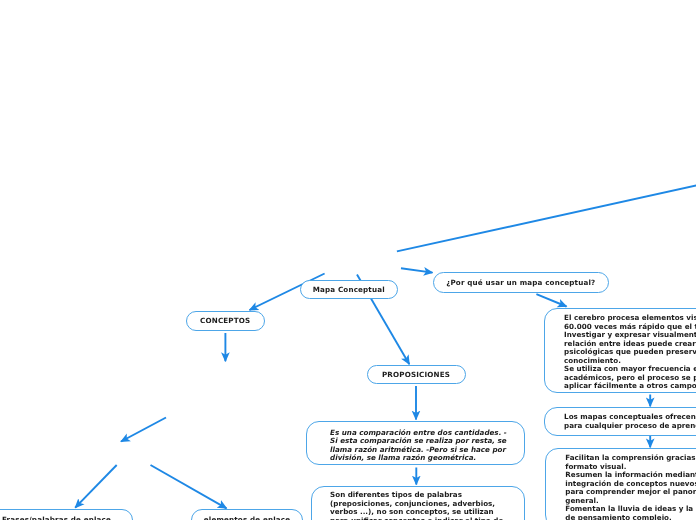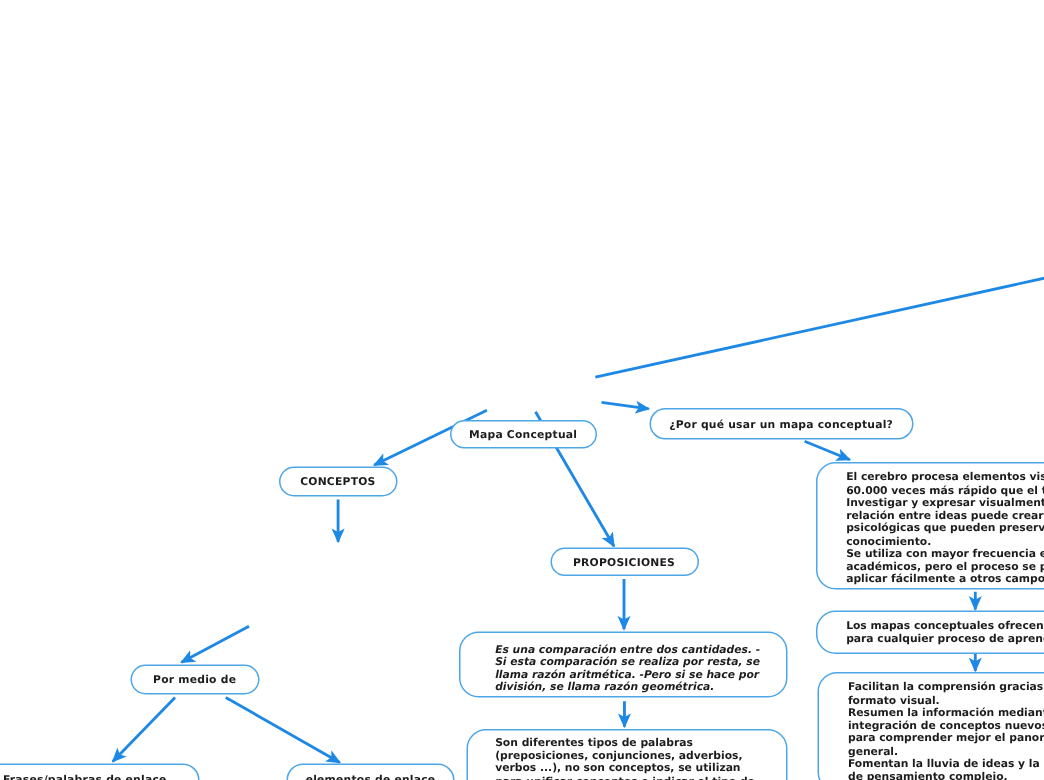--- a/index.html
+++ b/index.html
@@ -53,23 +53,20 @@
   </div>
 
   <div class="node pill" style="left:185.5px;top:310.5px;width:79.5px;height:20.5px;">
     <span class="lbl">CONCEPTOS</span>
   </div>
 
   <div class="node pill" style="left:366.5px;top:364.5px;width:99px;height:19.5px;">
     <span class="lbl">PROPOSICIONES</span>
   </div>
 
-  <div class="node pill" style="left:87px;top:442.5px;width:85.5px;height:20.5px;">
-    <span class="lbl">Por medio de</span>
-  </div>
 
   <div class="node pill" style="left:-20px;top:508.5px;width:153px;height:22px;">
     <span class="lbl">Frases/palabras de enlace</span>
   </div>
 
   <div class="node pill" style="left:191px;top:508.5px;width:112px;height:22px;">
     <span class="lbl">elementos de enlace</span>
   </div>
 
 

